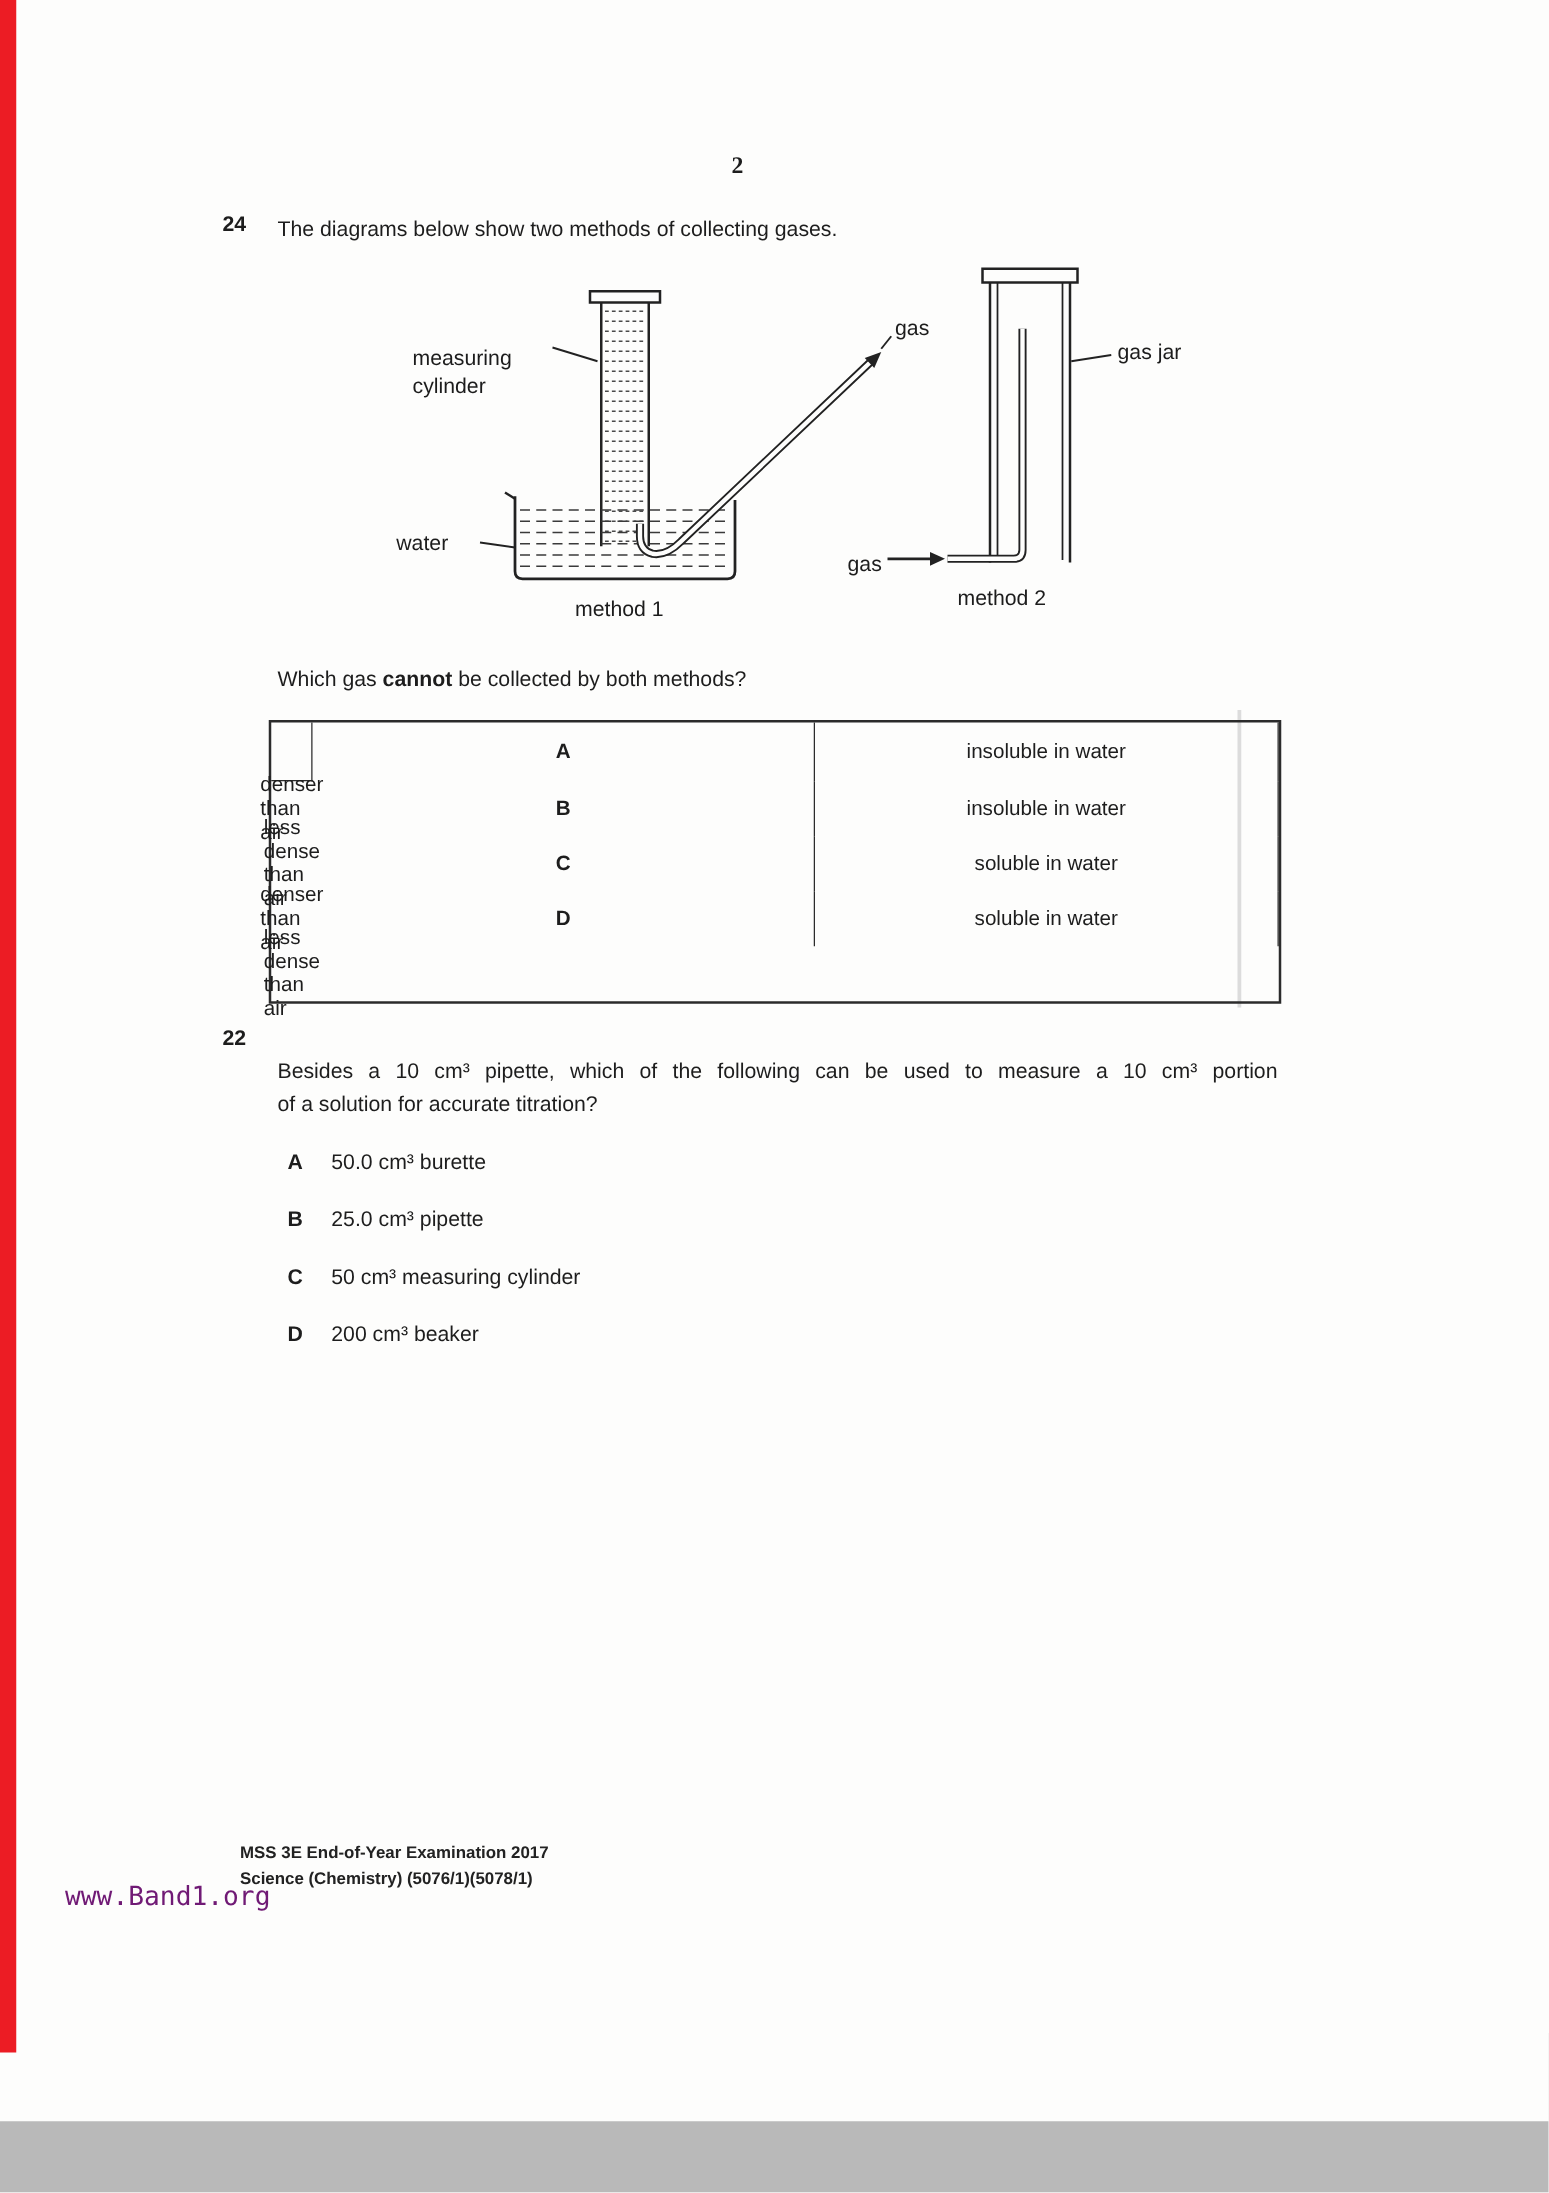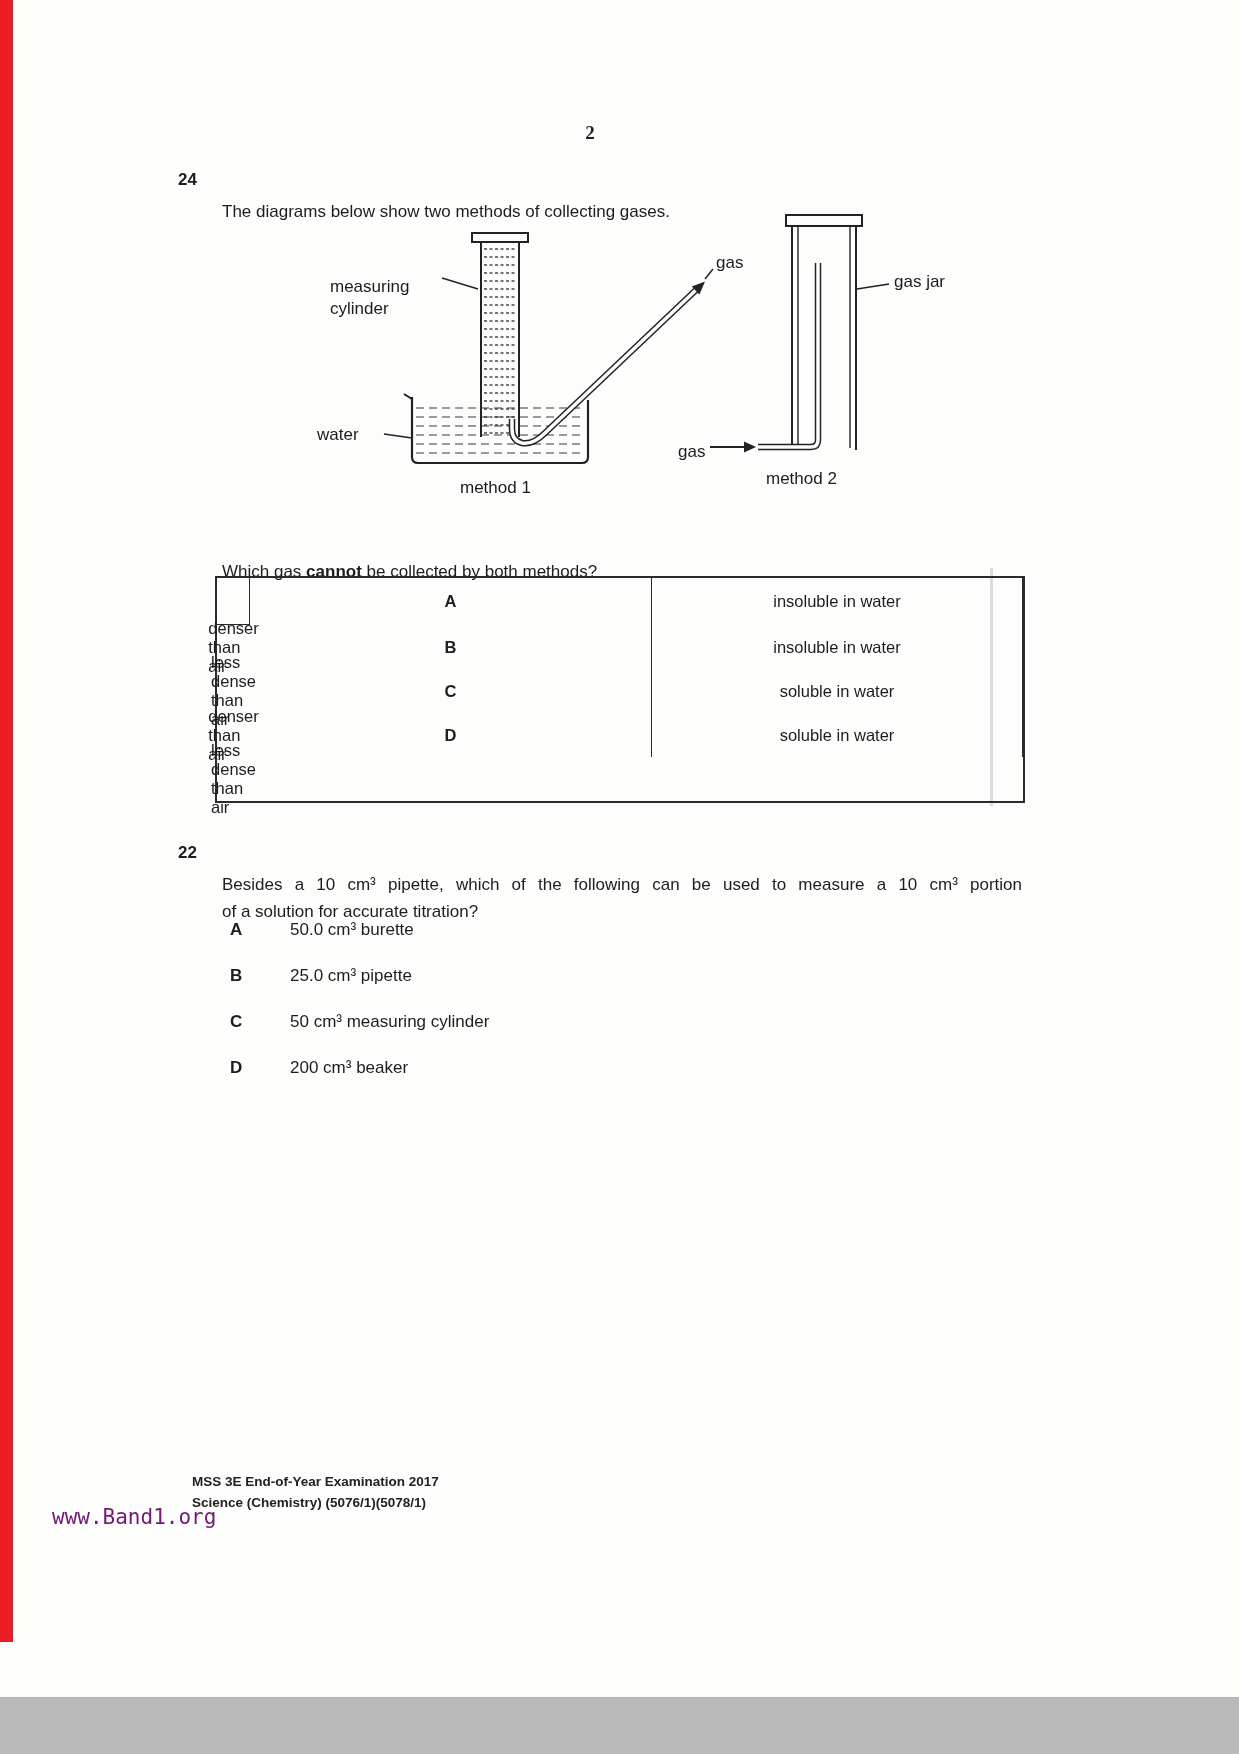--- a/index.html
+++ b/index.html
@@ -5,32 +5,32 @@
   * { margin:0; padding:0; box-sizing:border-box; }
   html,body { background:#e9e9e9; }
   body { font-family:"Liberation Sans","DejaVu Sans",sans-serif; }
   .page { position:relative; width:1239px; height:1754px; background:#fdfdfc; overflow:hidden; color:#1d1d1d; margin:0 auto; }
   .abs { position:absolute; }
   .red-strip { left:0; top:0; width:13px; height:1642px; background:#ec1c24; }
   .bottom-band { left:0; top:1697px; width:1239px; height:57px; background:#b9b9b9; }
   .scan-line { left:990px; top:568px; width:3px; height:238px; background:#dcdcdc; }
   .page-num { top:122px; left:0; width:1180px; text-align:center; font-family:"Liberation Serif","DejaVu Serif",serif; font-size:19px; font-weight:bold; }
   .qnum { font-weight:bold; font-size:17px; }
-  .qtext { font-size:17px; line-height:27px;margin-top:28px; }
+  .qtext { font-size:17px; line-height:27px; }
   .bold { font-weight:bold; }
   .diagram-label { font-size:17px; color:#1c1c1c; white-space:pre-line; line-height:22px; }
   .answer-table { left:215px; top:576px; width:810px; height:227px; border:2px solid #2b2b2b;
     display:grid; grid-template-columns:33px 402px 371px; grid-template-rows:47px 44px 44px 44px 44px; background:transparent; }
   .tc { display:flex; align-items:center; justify-content:center; font-size:16.5px; }
   .col1 { border-right:1.5px solid #2b2b2b; font-weight:bold; }
   .col2 { border-right:1.5px solid #2b2b2b; }
   .hdr { border-bottom:1.5px solid #2b2b2b; }
   .stem-justify { text-align:justify; text-align-last:justify; }
   .opt-label { font-weight:bold; font-size:17px; }
-  .opt-text { font-size:17px;margin-left:25px; }
+  .opt-text { font-size:17px; }
   .footer-text { font-size:13.5px; font-weight:bold; color:#222; line-height:20px;margin-top:20px; }
   .watermark { font-family:"DejaVu Sans Mono","Liberation Mono",monospace; font-size:21px; color:#701a75; }
 </style>
 </head>
 <body>
 
 <div class="page">
 
   <div class="abs red-strip"></div>
   <div class="abs bottom-band"></div>
@@ -109,21 +109,21 @@
 
     <div class="tc col1">C</div>
     <div class="tc col2">soluble in water</div>
     <div class="tc">denser than air</div>
 
     <div class="tc col1">D</div>
     <div class="tc col2">soluble in water</div>
     <div class="tc">less dense than air</div>
   </div>
 
-  <div class="abs qnum" style="left:178px; top:843px;">22</div>
+  <div class="abs qnum" style="left:178px; top:821px;">22</div>
   <div class="abs qtext" style="left:222px; top:843px; width:800px;">
     <div class="stem-justify">Besides a 10 cm³ pipette, which of the following can be used to measure a 10 cm³ portion</div>
     <div>of a solution for accurate titration?</div>
   </div>
 
   <div class="abs opt-label" style="left:230px; top:920px;">A</div>
   <div class="abs opt-text" style="left:265px; top:920px;">50.0 cm³ burette</div>
 
   <div class="abs opt-label" style="left:230px; top:966px;">B</div>
   <div class="abs opt-text" style="left:265px; top:966px;">25.0 cm³ pipette</div>

